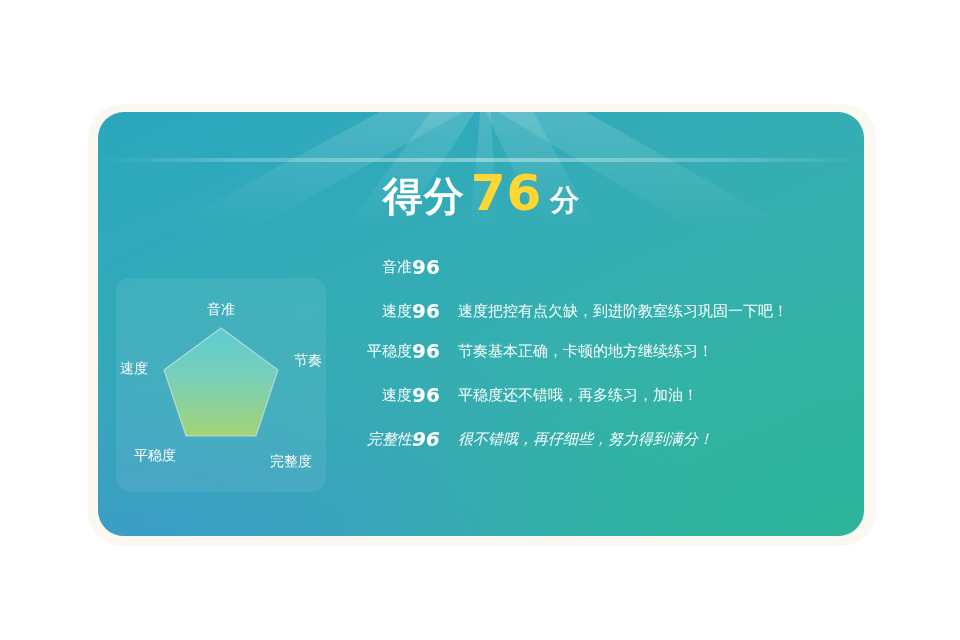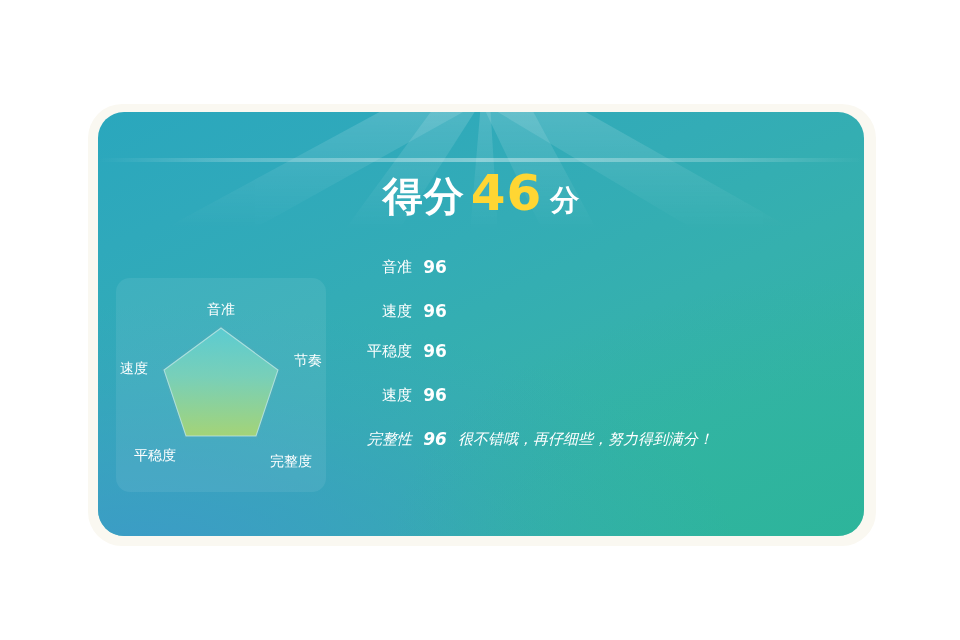--- a/index.html
+++ b/index.html
@@ -183,22 +183,22 @@
     flex: 0 0 62px;
     text-align: right;
     font-size: 15px;
     color: #ffffff;
     line-height: 26px;
     white-space: nowrap;
   }
   .metric-score {
     width: 46px;
     flex: 0 0 46px;
-    text-align: center;
-    font-size: 17px;
+    text-align: left;
+    font-size: 20px;
     font-weight: bold;
     color: #ffffff;
     line-height: 26px;
   }
   .metric-comment {
     flex: 1 1 auto;
     font-size: 15px;
     color: #ffffff;
     line-height: 26px;
   }
@@ -229,21 +229,21 @@
         <polygon points="383,-10 300,-10 60,120 150,120"></polygon>
         <polygon points="383,-10 340,-10 245,120 300,120"></polygon>
         <polygon points="383,-10 430,-10 500,120 445,120"></polygon>
         <polygon points="383,-10 470,-10 700,120 600,120"></polygon>
         <polygon points="383,-10 392,-10 400,120 372,120"></polygon>
       </g>
     </svg>
     <div class="ray-band"></div>
 
     <div class="score-line">
-      <span class="score-label">得分</span><span class="score-value">46</span><span class="score-unit">分</span>
+      <span class="score-label">得分</span><span class="score-value">76</span><span class="score-unit">分</span>
     </div>
 
     <div class="radar-panel">
 
       <svg class="radar-svg" viewBox="0 0 210 214">
         <defs>
           <linearGradient id="radarFill" x1="0" y1="0" x2="0" y2="1">
             <stop offset="0%" stop-color="#5fcfd4" stop-opacity="0.88"></stop>
             <stop offset="45%" stop-color="#7fd4b8" stop-opacity="0.88"></stop>
             <stop offset="100%" stop-color="#aed86f" stop-opacity="0.90"></stop>
@@ -279,30 +279,33 @@
     <div class="metrics">
 
       <div class="metric-row">
         <div class="metric-name">音准</div>
         <div class="metric-score">96</div>
       </div>
 
       <div class="metric-row tall">
         <div class="metric-name">速度</div>
         <div class="metric-score">96</div>
+        <div class="metric-comment">速度把控有点欠缺，到进阶教室练习巩固一下吧！</div>
       </div>
 
       <div class="metric-row">
         <div class="metric-name">平稳度</div>
         <div class="metric-score">96</div>
+        <div class="metric-comment">节奏基本正确，卡顿的地方继续练习！</div>
       </div>
 
       <div class="metric-row">
         <div class="metric-name">速度</div>
         <div class="metric-score">96</div>
+        <div class="metric-comment">平稳度还不错哦，再多练习，加油！</div>
       </div>
 
       <div class="metric-row">
         <div class="metric-name">完整性</div>
         <div class="metric-score">96</div>
         <div class="metric-comment">很不错哦，再仔细些，努力得到满分！</div>
       </div>
 
     </div>
 

